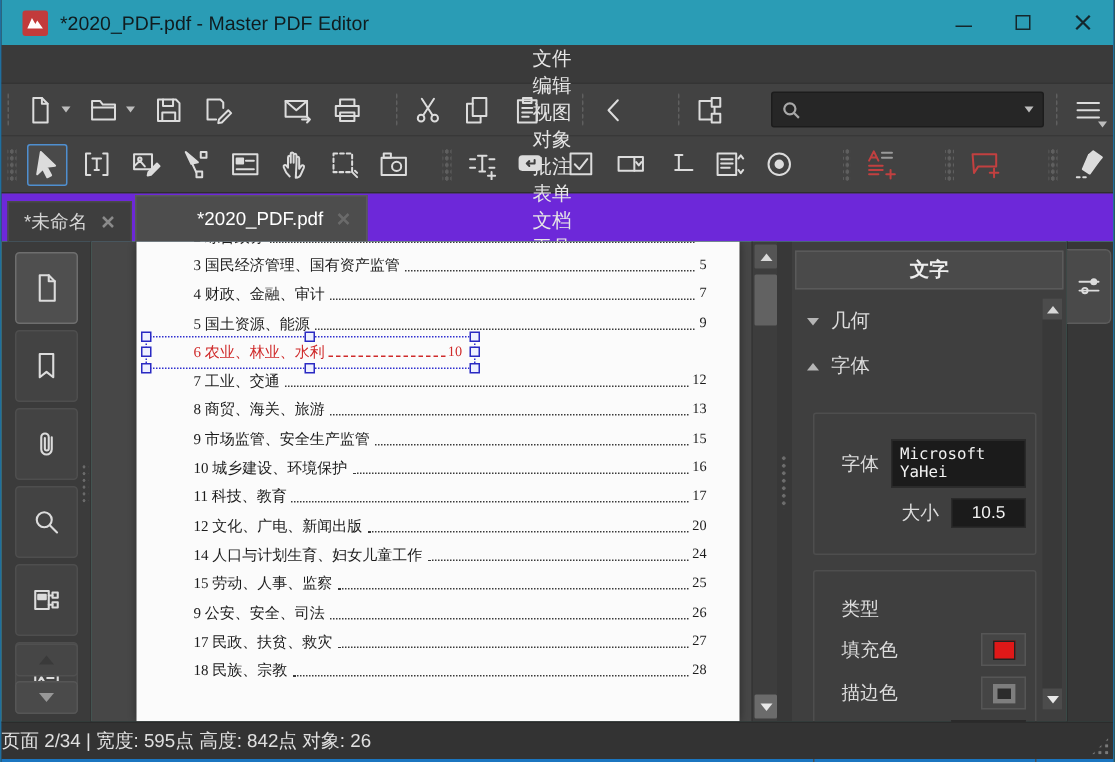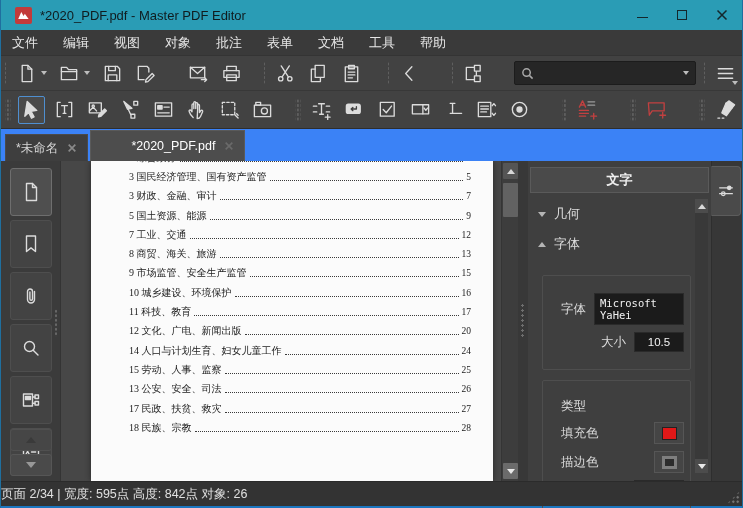--- a/index.html
+++ b/index.html
@@ -10,21 +10,21 @@
   .titlebar{height:30px;background:#2a9cb5;display:flex;align-items:center;position:relative;}
   .logo{width:17px;height:17px;background:#c23b3b;border-radius:2px;margin-left:14px;display:inline-flex;align-items:center;justify-content:center;}
   .logo svg{width:15px;height:15px;}
   .win-title{margin-left:8px;font-size:13px;color:#101c1f;}
   .win-controls{position:absolute;right:0;top:0;height:30px;display:flex;}
   .win-btn{width:40px;height:30px;display:flex;align-items:center;justify-content:center;cursor:default;}
   .glyph-min{width:11px;border-top:1.6px solid #14272c;margin-top:4px;}
   .glyph-max{width:10px;height:10px;border:1.4px solid #14272c;}
   .win-btn svg{width:12px;height:12px;stroke:#14272c;stroke-width:1.5;fill:none;}
   
-  .menubar{height:26px;background:#3a3a3a;display:flex;align-items:center;padding-left:4px;border-bottom:1px solid #343434;}
+  .menubar{height:26px;background:#3a3a3a;display:flex;align-items:center;padding-left:4px;border-bottom:1px solid #343434;flex-direction:column;}
   .menu-item{color:#e6e6e6;font-size:13px;padding:0 7px;margin-right:11px;height:100%;display:flex;align-items:center;}
   
   .toolbar{background:#424242;display:flex;align-items:center;}
   .tb1{height:35px;border-bottom:1px solid #383838;}
   .tb2{height:38px;border-bottom:1px solid #2e2e2e;}
   .grip{width:7px;height:22px;margin:0 4px;
     background-image:radial-gradient(#5f5f5f 1px,transparent 1.3px);background-size:3.5px 4.5px;background-position:center;}
   .ml16{margin-left:16px;} .ml20{margin-left:20px;} .ml26{margin-left:26px;}
   .tb-group{display:flex;align-items:center;}
   .tb-btn{position:relative;height:28px;min-width:26px;padding:0 2px;margin:0 3px;display:flex;align-items:center;justify-content:center;border:1px solid transparent;border-radius:2px;}
@@ -36,21 +36,21 @@
   .ic .dark{stroke:#3f3f3f;fill:none;}
   .ic .red{stroke:#c24040;}
   .ic .gray{stroke:#9a9a9a;}
   .red-ic .ic{stroke:#c24040;}
   .dd{width:0;height:0;border-left:3.5px solid transparent;border-right:3.5px solid transparent;border-top:4.5px solid #bdbdbd;margin-left:4px;}
   .dd-corner{position:absolute;right:0;bottom:1px;border-left:3px solid transparent;border-right:3px solid transparent;border-top:4px solid #bdbdbd;}
   .searchbox{display:flex;align-items:center;width:182px;height:24px;background:#262626;border:1px solid #1c1c1c;border-radius:2px;margin:0 4px;padding:0 6px;}
   .searchbox svg{width:13px;height:13px;stroke:#a8a8a8;fill:none;stroke-width:1.6;}
   .searchbox input{flex:1;background:transparent;border:none;outline:none;color:#ddd;font-size:12px;min-width:0;}
   
-  .tabbar{height:32px;background:#3b82f6;display:flex;align-items:flex-end;padding-left:4px;}
+  .tabbar{height:32px;background:#6d28d9;display:flex;align-items:flex-end;padding-left:4px;}
   .tab{display:flex;align-items:center;height:27px;background:#3e3e3e;color:#d6d6d6;font-size:12.5px;padding:0 10px;margin-right:2px;border:1px solid #4a4a4a;border-bottom:none;}
   .tab.active{height:31px;background:#4d4d4d;color:#fff;border-color:#5a5a5a;padding-left:40px;}
   .tab-close{margin-left:9px;display:inline-flex;}
   .tab-close svg{width:10px;height:10px;stroke:#8a8a8a;stroke-width:2;fill:none;}
   .tab.active .tab-close svg{stroke:#6a6a6a;}
   
   .main{height:320px;display:flex;background:#5eead4;}
   .sidebar{width:60px;background:#3b3b3b;position:relative;overflow:hidden;padding-top:7px;border-right:1px solid #343434;}
   .side-btn{width:42px;height:48px;margin:0 auto 4px auto;background:#434343;border:1px solid #4e4e4e;border-radius:3px;display:flex;align-items:center;justify-content:center;}
   .side-btn.active{background:#4f4f4f;border-color:#6e6e6e;}
@@ -552,29 +552,44 @@
               <span class="toc-text">2 综合政务</span>
               <span class="leader"></span>
               <span class="toc-page">3</span>
             </div>
             <div class="toc-row">
               <span class="toc-text">3 国民经济管理、国有资产监管</span>
               <span class="leader"></span>
               <span class="toc-page">5</span>
             </div>
             <div class="toc-row">
-              <span class="toc-text">3 财政、金融、审计</span>
+              <span class="toc-text">4 财政、金融、审计</span>
               <span class="leader"></span>
               <span class="toc-page">7</span>
             </div>
             <div class="toc-row">
               <span class="toc-text">5 国土资源、能源</span>
               <span class="leader"></span>
               <span class="toc-page">9</span>
             </div>
+            <div class="toc-row selected">
+              <div class="sel-box">
+                <span class="sel-text">6 农业、林业、水利</span>
+                <span class="sel-leader"></span>
+                <span class="sel-page">10</span>
+                <span class="handle h-tl"></span>
+                <span class="handle h-tm"></span>
+                <span class="handle h-tr"></span>
+                <span class="handle h-ml"></span>
+                <span class="handle h-mr"></span>
+                <span class="handle h-bl"></span>
+                <span class="handle h-bm"></span>
+                <span class="handle h-br"></span>
+              </div>
+            </div>
             <div class="toc-row">
               <span class="toc-text">7 工业、交通</span>
               <span class="leader"></span>
               <span class="toc-page">12</span>
             </div>
             <div class="toc-row">
               <span class="toc-text">8 商贸、海关、旅游</span>
               <span class="leader"></span>
               <span class="toc-page">13</span>
             </div>
@@ -602,21 +617,21 @@
               <span class="toc-text">14 人口与计划生育、妇女儿童工作</span>
               <span class="leader"></span>
               <span class="toc-page">24</span>
             </div>
             <div class="toc-row">
               <span class="toc-text">15 劳动、人事、监察</span>
               <span class="leader"></span>
               <span class="toc-page">25</span>
             </div>
             <div class="toc-row">
-              <span class="toc-text">13 公安、安全、司法</span>
+              <span class="toc-text">9 公安、安全、司法</span>
               <span class="leader"></span>
               <span class="toc-page">26</span>
             </div>
             <div class="toc-row">
               <span class="toc-text">17 民政、扶贫、救灾</span>
               <span class="leader"></span>
               <span class="toc-page">27</span>
             </div>
             <div class="toc-row">
               <span class="toc-text">18 民族、宗教</span>

